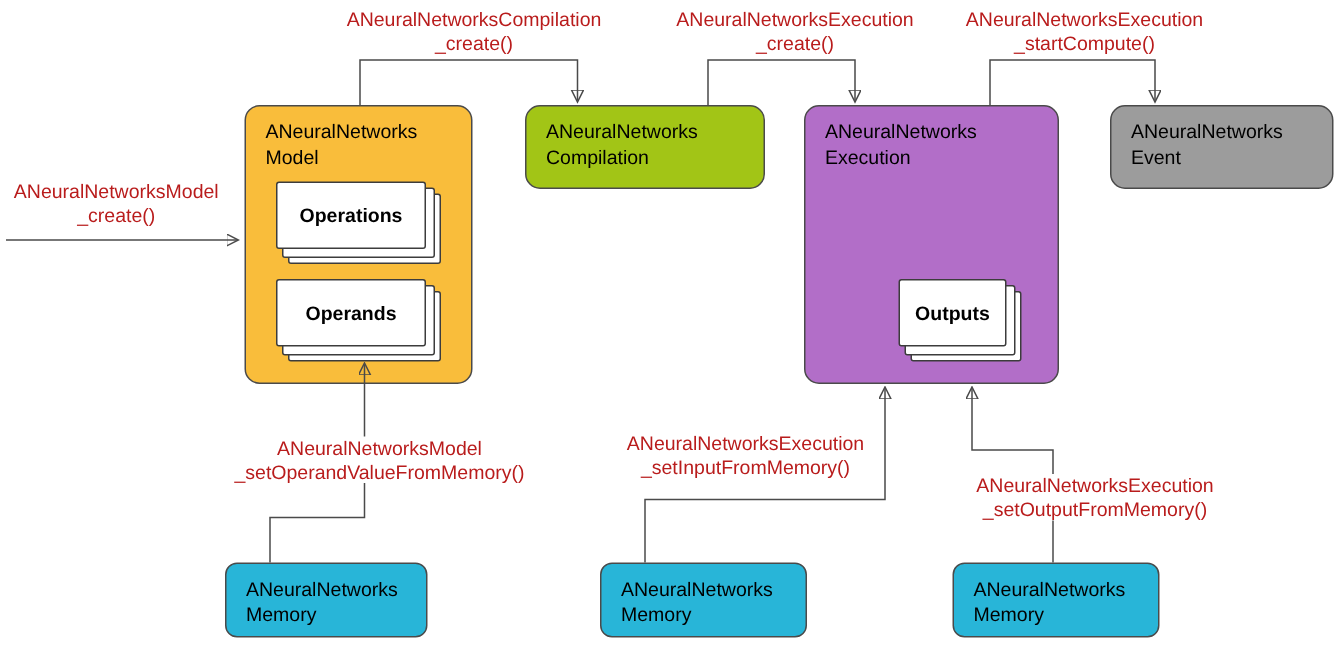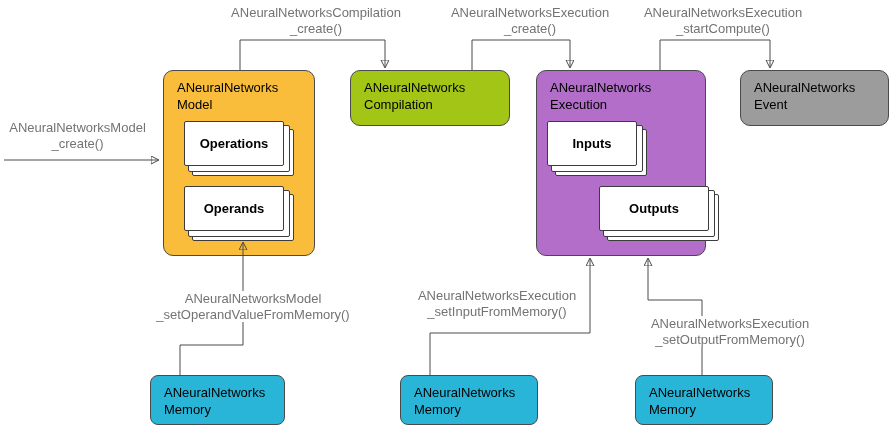--- a/index.html
+++ b/index.html
@@ -26,26 +26,26 @@
             background:#fff; border:1px solid #3c3c3c; border-radius:2px; }
   .stack::before { left:8px; top:8px; }
   .stack::after  { left:4px; top:4px; }
   .card { position:relative; width:100%; height:100%; background:#fff; border:1px solid #3c3c3c;
           border-radius:2px; display:flex; align-items:center; justify-content:center;
           font-size:13px; font-weight:bold; color:#000; z-index:2; }
 
   #operations { left:20px; top:50px;  width:100px; height:45px; }
   #operands   { left:20px; top:115px; width:100px; height:45px; }
   #inputs     { left:10px; top:50px;  width:90px;  height:45px; }
-  #outputs    { left:62px; top:115px; width:110px;  height:45px; }
+  #outputs    { left:62px; top:115px; width:72px;  height:45px; }
 
   .connectors { position:absolute; left:0; top:0; z-index:2; pointer-events:none; }
   .connectors path { stroke:#4a4a4a; stroke-width:1; fill:none; }
 
-  .flow-label { position:absolute; z-index:3; background:#ffffff; color:#737373;
+  .flow-label { position:absolute; z-index:3; background:#ffffff; color:#b91c1c;
                 font-size:13px; line-height:1.2; text-align:center; white-space:pre-line; }
   #lbl-model-create       { left:0px;   top:120px; width:155px; }
   #lbl-compilation-create { left:216px; top:5px;   width:200px; }
   #lbl-execution-create   { left:430px; top:5px;   width:200px; }
   #lbl-start-compute      { left:623px; top:5px;   width:200px; }
   #lbl-set-operand        { left:153px; top:291px; width:200px; }
   #lbl-set-input          { left:412px; top:288px; width:170px; }
   #lbl-set-output         { left:645px; top:316px; width:170px; }
 </style>
 </head>
@@ -69,25 +69,20 @@
   </div>
 
   <div class="node" id="compilation">
     <div class="node-title">ANeuralNetworks
 Compilation</div>
   </div>
 
   <div class="node" id="execution">
     <div class="node-title">ANeuralNetworks
 Execution</div>
-    <div class="stack" id="inputs">
-      <div class="card">
-        <span>Inputs</span>
-      </div>
-    </div>
     <div class="stack" id="outputs">
       <div class="card">
         <span>Outputs</span>
       </div>
     </div>
   </div>
 
   <div class="node" id="event">
     <div class="node-title">ANeuralNetworks
 Event</div>

